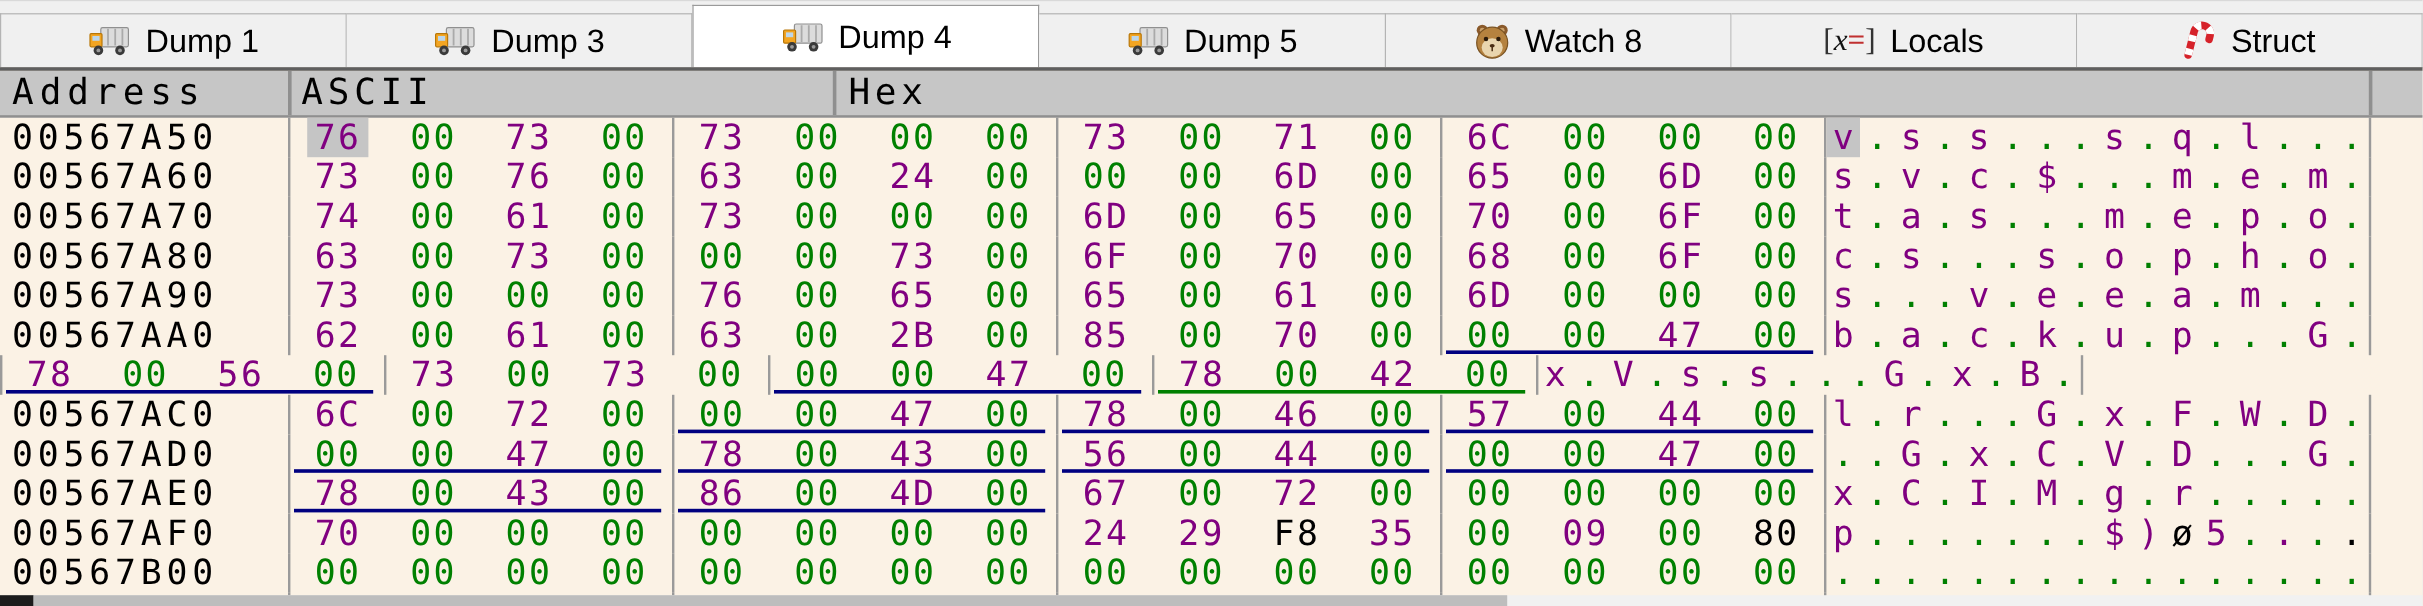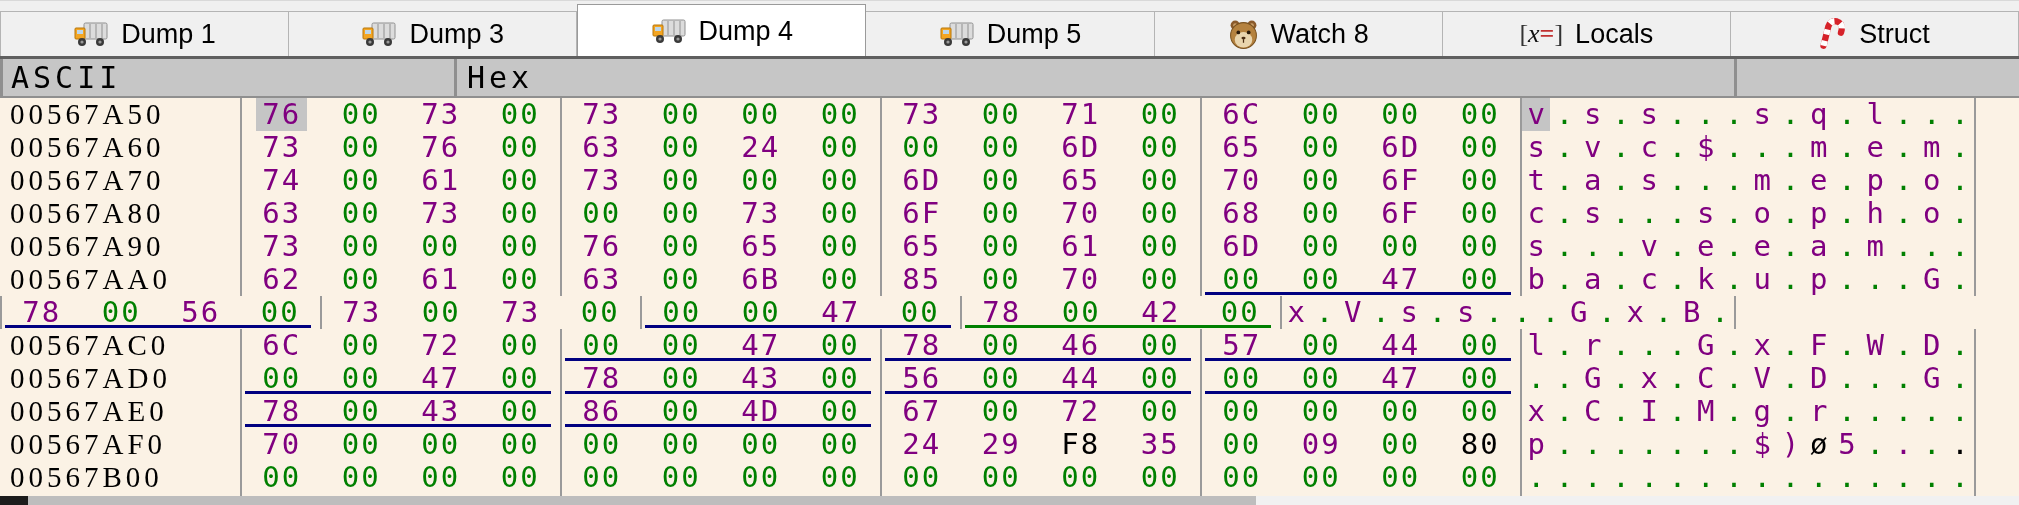--- a/index.html
+++ b/index.html
@@ -36,21 +36,21 @@
   }
   .hdr{display:flex;height:37px;line-height:37px;background:#c6c6c6;
     border-bottom:2px solid #8f8f8f;font-size:30px;color:#000;}
   .hcell{box-sizing:border-box;overflow:hidden;}
   .hcell.addr{width:240px;padding-left:10px;letter-spacing:5px;}
   .hcell.hex{width:1280px;padding-left:10px;border-left:3px solid #8f8f8f;letter-spacing:4px;}
   .hcell.ascii{width:454px;padding-left:8px;border-left:3px solid #8f8f8f;letter-spacing:4px;}
   .hcell.sliver{flex:1;border-left:3px solid #8f8f8f;}
   .bodyrows{position:relative;}
   .drow{display:flex;height:33px;line-height:33px;font-size:29px;}
-  .acell{width:240px;padding-left:10px;letter-spacing:4px;color:#000;box-sizing:border-box;font-family:Liberation Serif, serif;}
+  .acell{width:240px;padding-left:10px;letter-spacing:4px;color:#000;box-sizing:border-box;}
   .grp{width:320px;box-sizing:border-box;border-left:2px solid #9a9a9a;
        display:flex;position:relative;}
   .bcell{flex:1;display:flex;justify-content:center;align-items:center;}
   .bcell span{padding:0 6px;letter-spacing:2px;}
   .bcell span.sel{background:#c5c5c5;}
   .ulbar{position:absolute;left:3px;right:9px;bottom:1px;height:3px;}
   .asccol{width:454px;box-sizing:border-box;border-left:2px solid #9a9a9a;display:flex;}
   .ccell{flex:1;text-align:center;letter-spacing:0;}
   .ccell.sel{background:#c5c5c5;}
   .rsliver{flex:1;border-left:2px solid #9a9a9a;box-sizing:border-box;}
@@ -163,20 +163,21 @@
               <path d="M7 31 V12 A6.5 6.5 0 0 1 20 12 V15" fill="none" stroke="#ffffff" stroke-width="6" stroke-dasharray="5 6"></path>
             </g>
           </svg>
         </span>
         <span>Struct</span>
       </div>
     </div>
 
   <div class="panel">
     <div class="hdr">
+      <div class="hcell addr">Address</div>
       <div class="hcell ascii">ASCII</div>
       <div class="hcell hex">Hex</div>
       <div class="hcell sliver"></div>
     </div>
     <div class="bodyrows" id="dump-body">
         <div class="drow">
           <div class="acell">00567A50</div>
           <div class="grp">
             <div class="bcell">
               <span class="sel" style="color: rgb(128, 0, 128);">76</span>
@@ -582,21 +583,21 @@
             </div>
           </div>
           <div class="grp">
             <div class="bcell">
               <span style="color: rgb(128, 0, 128);">63</span>
             </div>
             <div class="bcell">
               <span style="color: rgb(0, 128, 0);">00</span>
             </div>
             <div class="bcell">
-              <span style="color: rgb(128, 0, 128);">6B</span>
+              <span style="color: rgb(128, 0, 128);">2B</span>
             </div>
             <div class="bcell">
               <span style="color: rgb(0, 128, 0);">00</span>
             </div>
           </div>
           <div class="grp">
             <div class="bcell">
               <span style="color: rgb(128, 0, 128);">85</span>
             </div>
             <div class="bcell">

